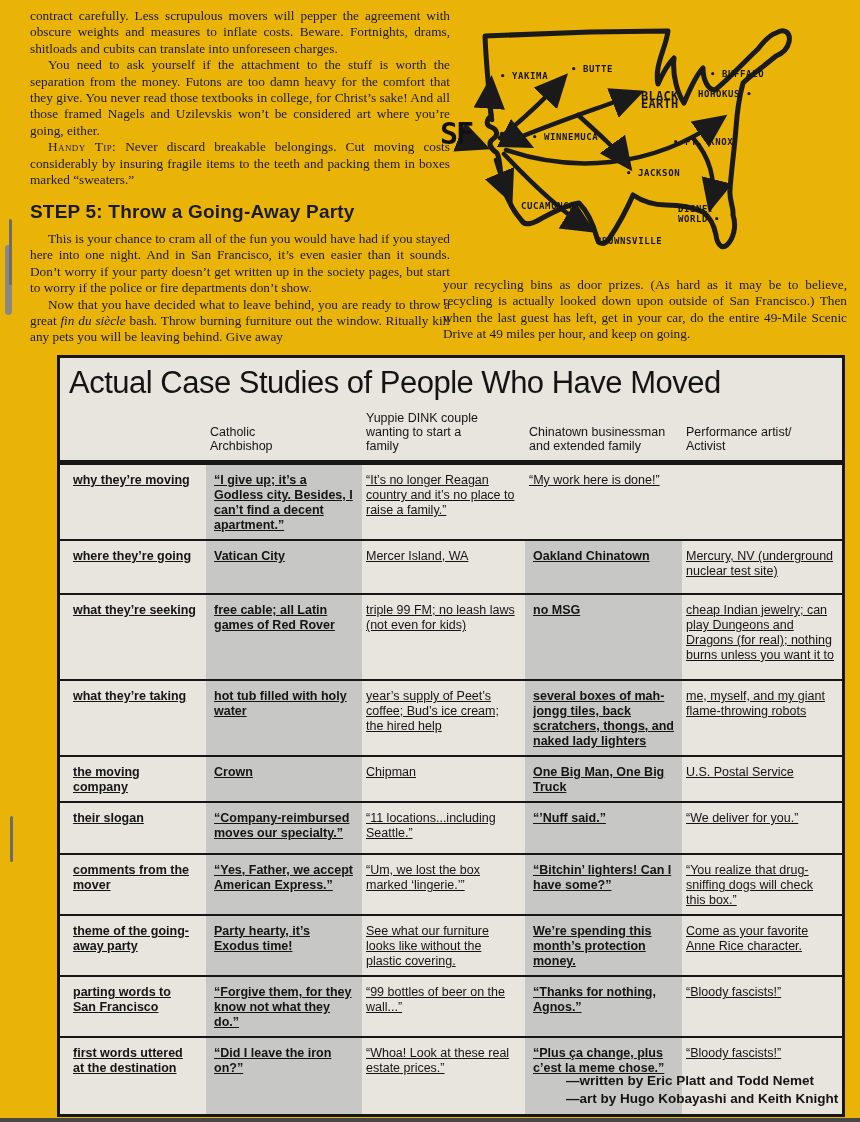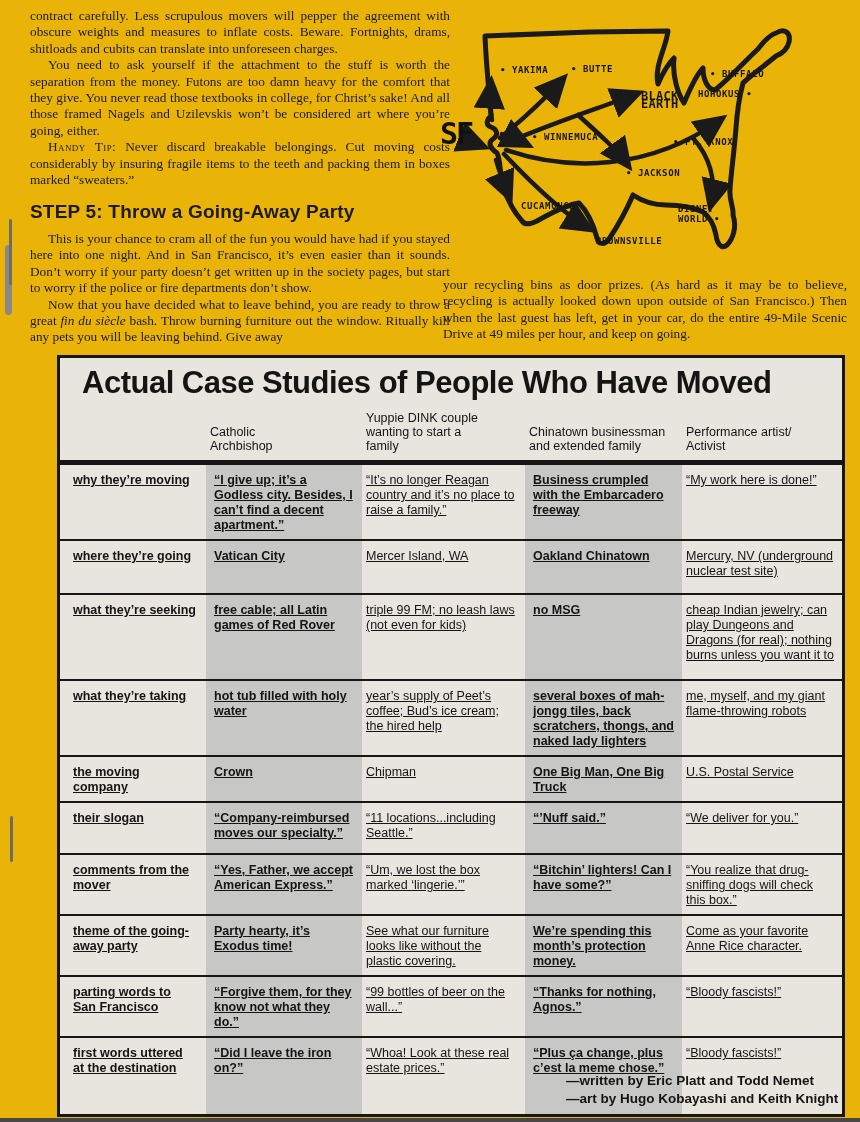--- a/index.html
+++ b/index.html
@@ -45,22 +45,22 @@
   .staple.s1 { left:9px;  top:219px; height:66px; box-shadow:-2px 28px 0 2px #8a8885; }
   .staple.s2 { left:10px; top:816px; height:46px; }
   .bottom-edge { position:absolute; left:0; bottom:0; width:860px; height:4px; background:#494744; }
   
   .tbl {
     position:absolute; left:57px; top:355px; width:788px;
     border:3px solid #161616; box-sizing:border-box; background:#e8e5df;
     font-family:"Liberation Sans", sans-serif; color:#141414;
   }
   .tbl-title {
-    font-size:31px; font-weight:bold; letter-spacing:-0.5px;
-    padding:7px 0 0 22px; height:44px; box-sizing:border-box; white-space:nowrap;
+    font-size:31px; font-weight:normal; letter-spacing:-0.5px;
+    padding:7px 0 0 9px; height:44px; box-sizing:border-box; white-space:nowrap;
   }
   .grid-row { display:grid; grid-template-columns:146px 156px 163px 157px 1fr; }
   .tbl-head { border-bottom:3px solid #161616; min-height:58px; }
   .th {
     font-size:12.5px; font-weight:normal; line-height:14px;
     padding:0 6px 7px 4px; align-self:end; white-space:pre-line;
   }
   .tr { border-top:2px solid #161616;text-decoration:underline; }
   .tr:first-of-type { border-top:none; }
   .td { font-size:12.5px; line-height:15px; padding:8px 8px 6px 4px; box-sizing:border-box; }
@@ -126,21 +126,21 @@
         <path d="M62,116 C72,120 80,123 86,126" marker-end="url(#ah)"></path>
         <path d="M56,142 C60,156 64,166 69,178" marker-end="url(#ah)"></path>
         <path d="M64,136 C96,170 122,194 148,210" marker-end="url(#ah)"></path>
         <path d="M138,97 C158,115 176,131 187,146" marker-end="url(#ah)"></path>
         <path d="M66,132 C130,154 210,152 280,102" marker-end="url(#ah)"></path>
         <path d="M253,120 C269,138 277,162 271,186" marker-end="url(#ah)"></path>
         <path d="M24,122 C31,124 37,126 42,128" marker-end="url(#ah)"></path>
       </g>
     </svg>
     <span class="sf-label">SF</span>
-    <span class="map-label" style="left:60px;top:47px">• YAKIMA</span>
+    <span class="map-label" style="left:60px;top:53px">• YAKIMA</span>
     <span class="map-label" style="left:131px;top:46px">• BUTTE</span>
     <span class="map-label" style="left:270px;top:51px">• BUFFALO</span>
     <span class="map-label" style="left:258px;top:71px">HOHOKUS •</span>
     <span class="map-label tiny" style="left:201px;top:74px">BLACK
 EARTH</span>
     <span class="map-label" style="left:233px;top:119px">• FT. KNOX</span>
     <span class="map-label" style="left:92px;top:114px">• WINNEMUCA</span>
     <span class="map-label" style="left:186px;top:150px">• JACKSON</span>
     <span class="map-label" style="left:69px;top:183px">• CUCAMONGA</span>
     <span class="map-label" style="left:238px;top:186px">DISNEY
@@ -161,21 +161,20 @@
       <div class="th">Chinatown businessman
 and extended family</div>
       <div class="th">Performance artist/
 Activist</div>
     </div>
 
     <div class="grid-row tr" style="min-height:64px">
       <div class="td lbl">why they’re moving</div>
       <div class="td shade">“I give up; it’s a Godless city. Besides, I can’t find a decent apartment.”</div>
       <div class="td">“It’s no longer Reagan country and it’s no place to raise a family.”</div>
-      <div class="td shade">Business crumpled with the Embarcadero freeway</div>
       <div class="td">“My work here is done!”</div>
     </div>
 
     <div class="grid-row tr" style="min-height:52px">
       <div class="td lbl">where they’re going</div>
       <div class="td shade">Vatican City</div>
       <div class="td">Mercer Island, WA</div>
       <div class="td shade">Oakland Chinatown</div>
       <div class="td">Mercury, NV (underground nuclear test site)</div>
     </div>

